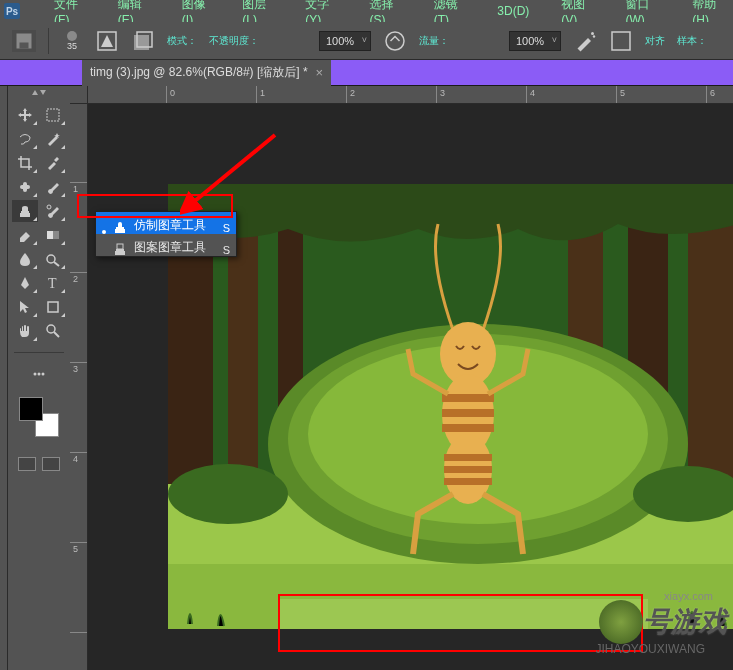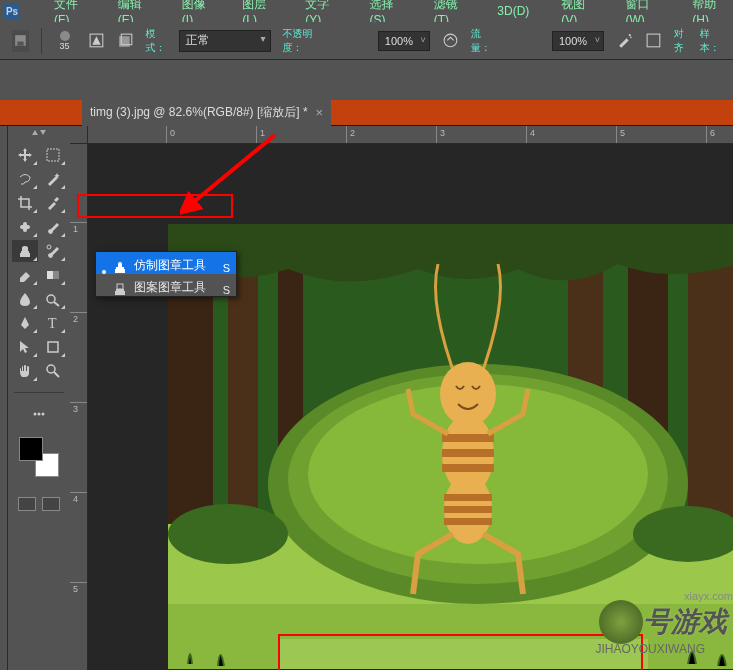--- a/index.html
+++ b/index.html
@@ -46,21 +46,21 @@
     content:'▾'; position:absolute; right:4px; top:2px; font-size:10px; color:#aaa;
   }
   .opt-input {
     height: 20px; background: #333; border: 1px solid #222; color: #ddd;
     padding: 0 16px 0 6px; font-size: 11px; width: 52px; display:flex; align-items:center;
     position:relative;
     margin-left:48px;
   }
   .opt-input::after{ content:'˅'; position:absolute; right:3px; top:3px; font-size:9px; color:#aaa;}
   
-  .tabbar { height: 26px; background: #c2410c; display: flex; align-items: center; padding-left: 82px; border-bottom:1px solid #1a1a1a;margin-top:40px;}
+  .tabbar { height: 26px; background: #8b5cf6; display: flex; align-items: center; padding-left: 82px; border-bottom:1px solid #1a1a1a;}
   .tab {
     height: 26px; background: #535353; display: flex; align-items: center;
     padding: 0 8px; gap: 8px; font-size: 12px; color: #ddd;
   }
   .tab-close { color:#aaa; cursor:pointer; font-size:13px;}
   
   .main { display: flex; height: calc(670px - 22px - 38px - 26px); }
   
   .ltb-wrap { display:flex; }
   .ltb-drag { width:8px; background:#535353; border-right:1px solid #2a2a2a;}
@@ -113,21 +113,21 @@
   
   .arrow-anno{ position:absolute; left:180px; top:130px; width:100px; height:85px; z-index:50; pointer-events:none;}
   
   .red-rect{ position:absolute; border:2px solid #f00; z-index:45; pointer-events:none;}
   .red-rect.r1{ left:77px; top:194px; width:156px; height:24px;}
   
   .watermark{ position:absolute; right:6px; bottom:26px; font-size:28px; font-style:italic;
     color:#545454; font-weight:bold; z-index:60; text-shadow:0 0 2px rgba(255,255,255,0.3);
     display:flex; align-items:center; }
   .wm-logo{ width:44px; height:44px; border-radius:50%; background:radial-gradient(circle,#7fa040,#3c5a1e); position:relative;}
-  .wm-url{ position:absolute; right:0; bottom:68px; font-size:11px; color:#888; z-index:60;text-align:right;}
+  .wm-url{ position:absolute; right:20px; bottom:68px; font-size:11px; color:#888; z-index:60;text-align:right;}
   .wm-sub{ position:absolute; right:28px; bottom:14px; font-size:12px; color:#666; z-index:60;}
   .red-rect.r2{ position:absolute; border:2px solid #f00; z-index:55;}
 </style>
 </head>
 <body>
 
 <div class="menubar">
   <div class="ps-logo">Ps</div>
   <div class="menubar-item">文件(F)</div>
   <div class="menubar-item">编辑(E)</div>
@@ -160,21 +160,20 @@
         <path d="M4 12 L8 4 L12 12" fill="#ccc"></path>
       </svg>
   </div>
   <div class="opt-icon">
     <svg viewBox="0 0 16 16">
         <rect x="2" y="4" width="10" height="10" fill="#999"></rect>
         <rect x="4" y="2" width="10" height="10" fill="none" stroke="#ccc"></rect>
       </svg>
   </div>
   <span class="opt-label">模式：</span>
-  <div class="opt-select">正常</div>
   <span class="opt-label">不透明度：</span>
   <div class="opt-input">100%</div>
   <div class="opt-icon">
     <svg viewBox="0 0 16 16">
         <circle cx="8" cy="8" r="6" fill="none" stroke="#ccc"></circle>
         <path d="M5 8 L8 5 L11 8" fill="none" stroke="#ccc"></path>
       </svg>
   </div>
   <span class="opt-label">流量：</span>
   <div class="opt-input">100%</div>

